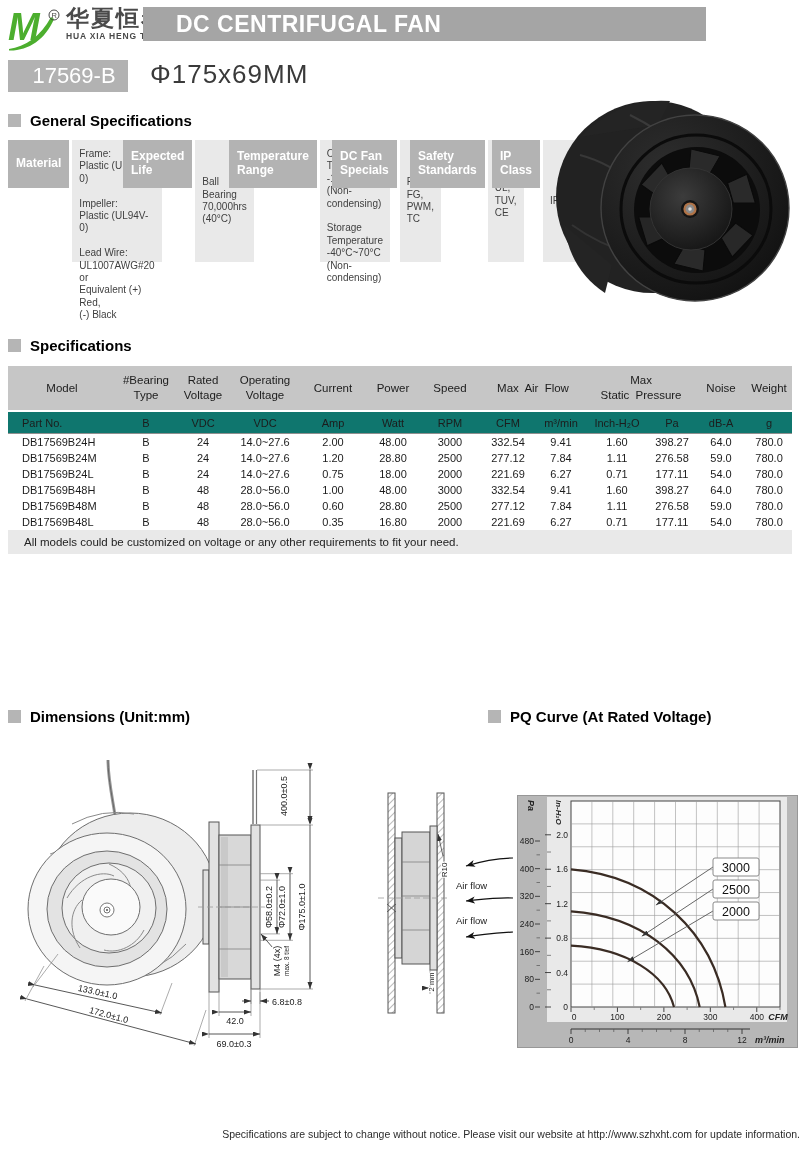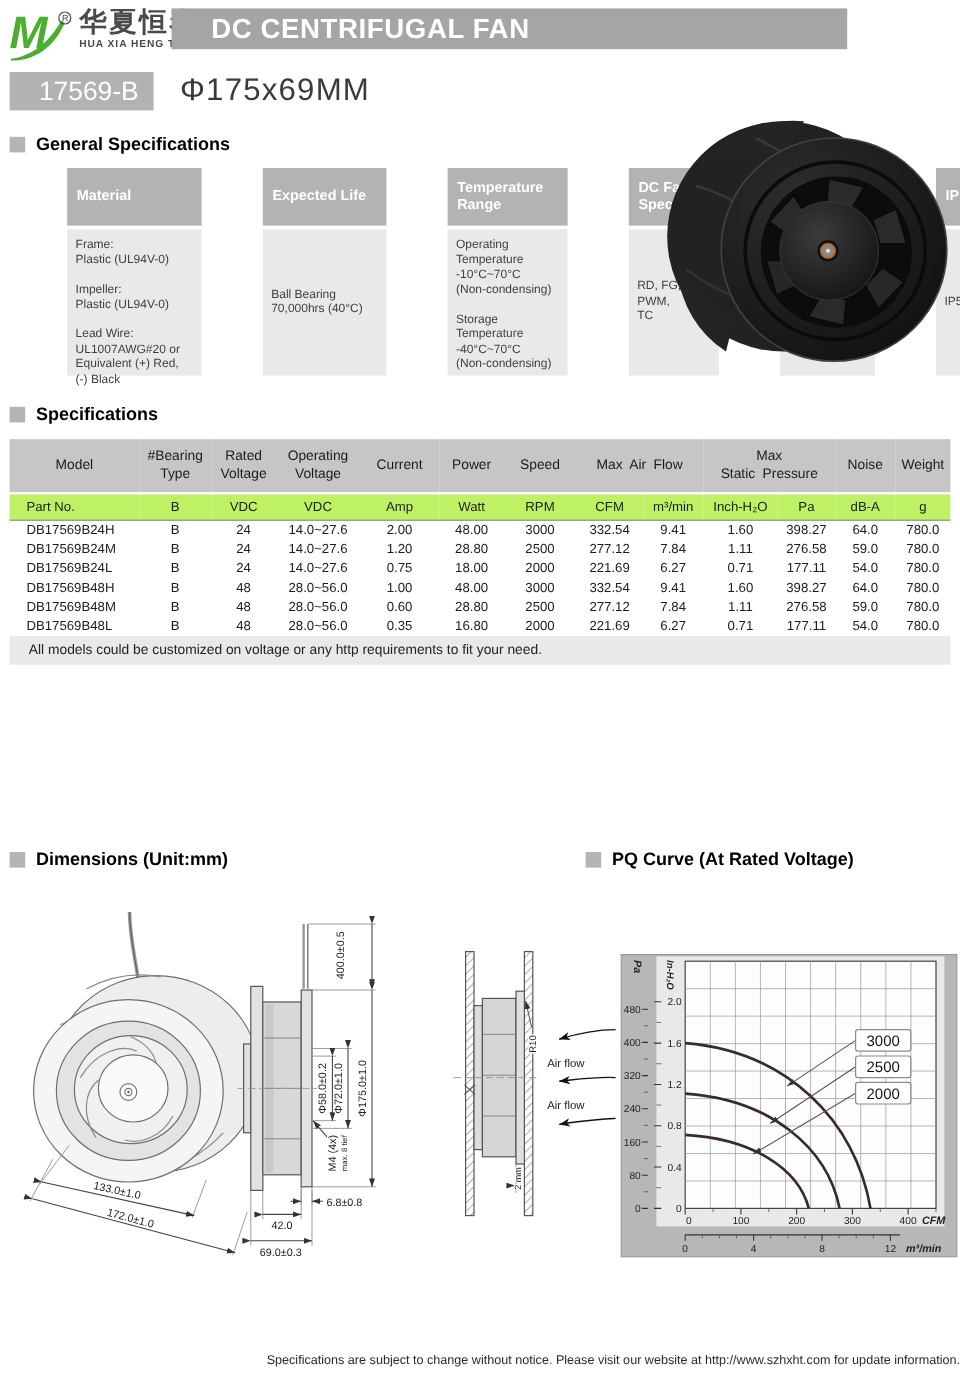--- a/index.html
+++ b/index.html
@@ -17,33 +17,33 @@
     box-sizing:border-box;letter-spacing:0.5px;}
   .badge{left:8px;top:60px;width:108px;height:32px;background:#b2b2b2;color:#fff;
     font-size:22px;display:flex;align-items:center;justify-content:center;padding-left:12px;}
   .sizelabel{left:150px;top:59px;font-size:26px;color:#3a3a3a;letter-spacing:1px;}
   
   .sec{display:flex;align-items:center;gap:9px;height:18px;}
   .sec .sq{width:13px;height:13px;background:#b5b5b5;}
   .sec .t{font-size:15px;font-weight:bold;color:#000000;}
   
   .gtable{left:8px;top:140px;display:flex;gap:3px;}
-  .gcol{display:flex;flex-direction:column;gap:3px;margin-left:48px;}
+  .gcol{display:flex;flex-direction:row;gap:3px;}
   .gh{background:#b3b3b3;color:#fff;font-size:12px;font-weight:600;height:48px;
     display:flex;align-items:center;padding:0 8px;white-space:pre-line;line-height:1.15;box-sizing:border-box;}
   .gb{background:#e9e9e9;color:#3f3f3f;font-size:10px;line-height:1.24;
     padding:8px 7px;white-space:pre-line;height:106px;box-sizing:content-box;}
   .gb.center{display:flex;align-items:center;}
   
   .stable{left:8px;top:366px;width:784px;border-collapse:collapse;table-layout:fixed;
     font-size:11px;color:#1c1c1c;}
   .stable th.g{background:#c6c6c6;font-weight:normal;font-size:11.5px;height:44px;
     white-space:pre-wrap;line-height:1.3;word-spacing:3px;border-bottom:2px solid #fff;text-align:center;padding:0;}
   .stable td{padding:0;text-align:center;}
-  .stable td.u{background:#bef264;height:21px;border-bottom:1.5px solid #8f8f8f;}
+  .stable td.u{background:#0f766e;height:21px;border-bottom:1.5px solid #8f8f8f;}
   .stable tbody td{height:16px;}
   .stable td.left{text-align:left;padding-left:14px;}
   .stable td.note{background:#e9e9e9;height:24px;text-align:left;padding-left:16px;font-size:11.5px;color:#222;}
   
   .dim{font-size:9px;fill:#222;paint-order:stroke;stroke:#fff;stroke-width:2.5px;stroke-linejoin:round;}
   .dimS{font-size:6.5px;fill:#222;paint-order:stroke;stroke:#fff;stroke-width:2px;stroke-linejoin:round;}
   .af{font-size:9.5px;fill:#222;}
   .footer{left:0;top:1128px;width:800px;text-align:right;font-size:10.5px;color:#2b2b2b;}
 </style>
 </head>
@@ -311,21 +311,21 @@
         <td>16.80</td>
         <td>2000</td>
         <td>221.69</td>
         <td>6.27</td>
         <td>0.71</td>
         <td>177.11</td>
         <td>54.0</td>
         <td>780.0</td>
       </tr>
       <tr>
-        <td colspan="13" class="note">All models could be customized on voltage or any http requirements to fit your need.</td>
+        <td colspan="13" class="note">All models could be customized on voltage or any other requirements to fit your need.</td>
       </tr>
     </tbody>
 </table>
 
 <div class="abs sec" style="left:8px;top:707px;">
   <span class="sq"></span>
   <span class="t">Dimensions (Unit:mm)</span>
 </div>
 
 <div class="abs sec" style="left:488px;top:707px;">

